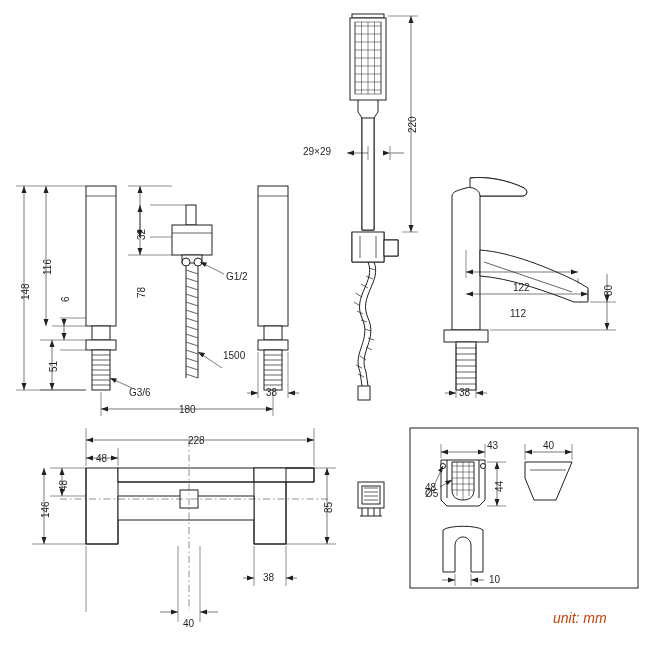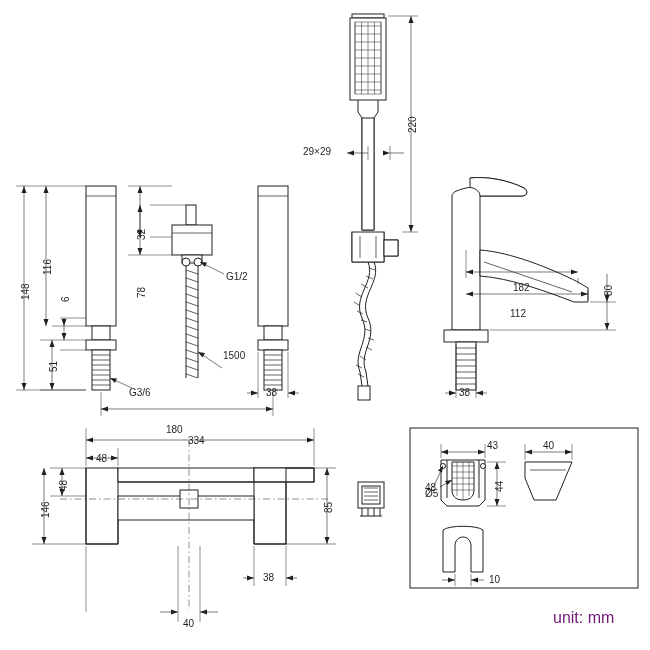--- a/index.html
+++ b/index.html
@@ -15,21 +15,21 @@
   .ln{stroke:#231f20;stroke-width:1;fill:none;}
   .thin{stroke:#231f20;stroke-width:0.7;fill:none;}
   .dim{stroke:#231f20;stroke-width:0.6;fill:none;}
   .ext{stroke:#231f20;stroke-width:0.5;fill:none;}
   .ctr{stroke:#231f20;stroke-width:0.5;fill:none;stroke-dasharray:7 3 1.5 3;}
   .fill{fill:#ffffff;stroke:#231f20;stroke-width:1;}
   .hatch{stroke:#231f20;stroke-width:0.5;fill:none;}
   .txtlayer{position:absolute;left:0;top:0;width:650px;height:650px;}
   .t{position:absolute;font-size:10px;line-height:10px;color:#231f20;white-space:nowrap;}
   .tv{position:absolute;font-size:10px;line-height:10px;color:#231f20;white-space:nowrap;transform-origin:0 0;}
-  .tu{position:absolute;font-size:16px;line-height:12px;color:#701a75;white-space:nowrap;}
+  .tu{position:absolute;font-size:14px;line-height:12px;color:#c2410c;white-space:nowrap;font-style:italic;}
 </style>
 </head>
 <body>
 
 <div id="stage">
 
 <svg viewBox="0 0 650 650">
 
   <g>
 
@@ -414,32 +414,32 @@
 
   <div class="tv" style="left:408px;top:133px;transform:rotate(-90deg);">220</div>
   <div class="t" style="left:303px;top:147px;text-align:center;">29×29</div>
 
   <div class="tv" style="left:21px;top:300px;transform:rotate(-90deg);">148</div>
   <div class="tv" style="left:43px;top:275px;transform:rotate(-90deg);">116</div>
   <div class="tv" style="left:61px;top:302px;transform:rotate(-90deg);">6</div>
   <div class="tv" style="left:49px;top:372px;transform:rotate(-90deg);">51</div>
   <div class="tv" style="left:137px;top:240px;transform:rotate(-90deg);">32</div>
   <div class="tv" style="left:137px;top:298px;transform:rotate(-90deg);">78</div>
-  <div class="t" style="left:166px;top:405px;margin-top:20px;">180</div>
+  <div class="t" style="left:179px;top:405px;">180</div>
   <div class="t" style="left:266px;top:388px;">38</div>
   <div class="t" style="left:226px;top:272px;">G1/2</div>
   <div class="t" style="left:129px;top:388px;">G3/6</div>
   <div class="t" style="left:223px;top:351px;">1500</div>
 
   <div class="t" style="left:510px;top:261px;margin-top:48px;">112</div>
-  <div class="t" style="left:513px;top:283px;">182</div>
+  <div class="t" style="left:513px;top:283px;">122</div>
   <div class="tv" style="left:604px;top:296px;transform:rotate(-90deg);">80</div>
   <div class="t" style="left:459px;top:388px;">38</div>
 
-  <div class="t" style="left:188px;top:436px;">334</div>
+  <div class="t" style="left:188px;top:436px;">228</div>
   <div class="t" style="left:96px;top:454px;">48</div>
   <div class="tv" style="left:59px;top:491px;transform:rotate(-90deg);">48</div>
   <div class="tv" style="left:41px;top:518px;transform:rotate(-90deg);">146</div>
   <div class="tv" style="left:324px;top:513px;transform:rotate(-90deg);">85</div>
   <div class="t" style="left:263px;top:573px;">38</div>
   <div class="t" style="left:183px;top:619px;">40</div>
 
   <div class="t" style="left:456px;top:441px;margin-left:31px;">43</div>
   <div class="tv" style="left:495px;top:492px;transform:rotate(-90deg);">44</div>
   <div class="t" style="left:425px;top:483px;">48</div>

